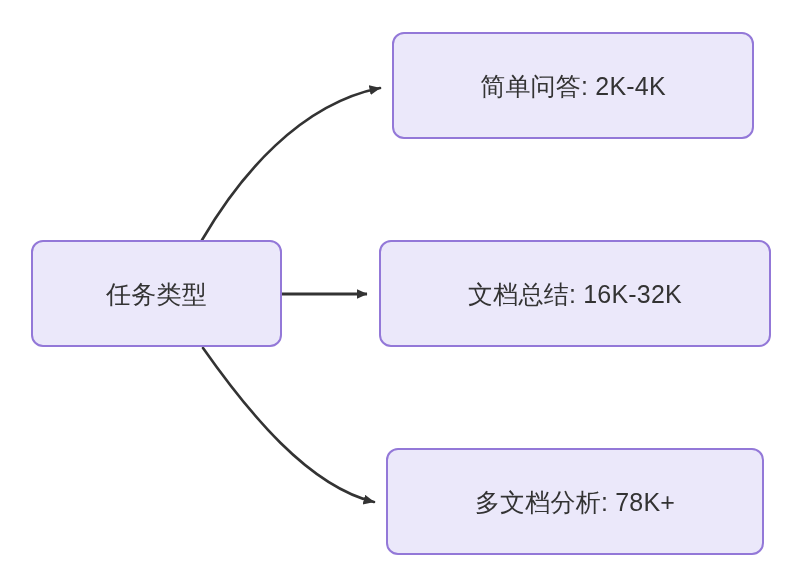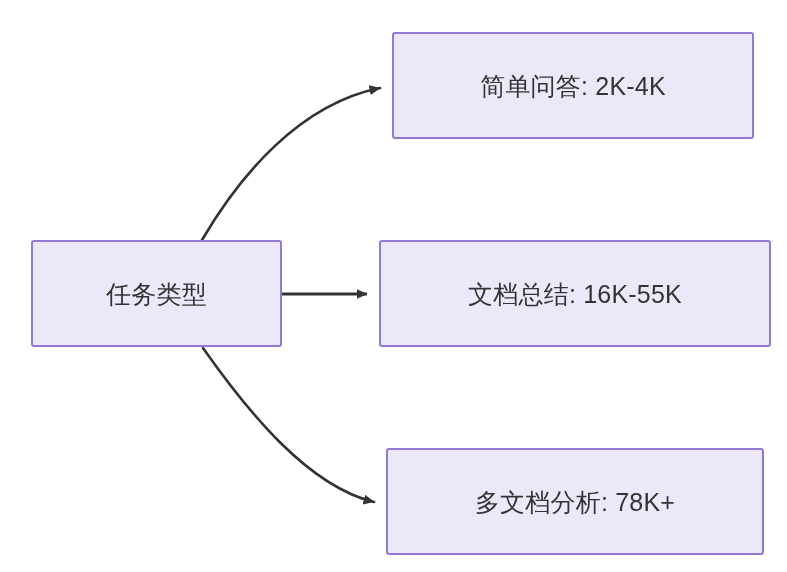--- a/index.html
+++ b/index.html
@@ -25,21 +25,21 @@
     top: 0;
     width: 787px;
     height: 572px;
     pointer-events: none;
   }
   .node {
     position: absolute;
     box-sizing: border-box;
     background: #ebe8fa;
     border: 2px solid #9378d8;
-    border-radius: 3px;
+    border-radius: 12px;
     display: flex;
     align-items: center;
     justify-content: center;
     color: #333333;
     font-size: 25px;
     line-height: 1.2;
     letter-spacing: 0.2px;
     white-space: nowrap;
   }
   .node-label {
@@ -72,20 +72,20 @@
 
   <div class="node" id="node-source">
     <span class="node-label">任务类型</span>
   </div>
 
   <div class="node" id="node-simple-qa">
     <span class="node-label">简单问答: 2K-4K</span>
   </div>
 
   <div class="node" id="node-doc-summary">
-    <span class="node-label">文档总结: 16K-55K</span>
+    <span class="node-label">文档总结: 16K-32K</span>
   </div>
 
   <div class="node" id="node-multi-doc">
     <span class="node-label">多文档分析: 78K+</span>
   </div>
 
 </div>
 
 </body></html>

